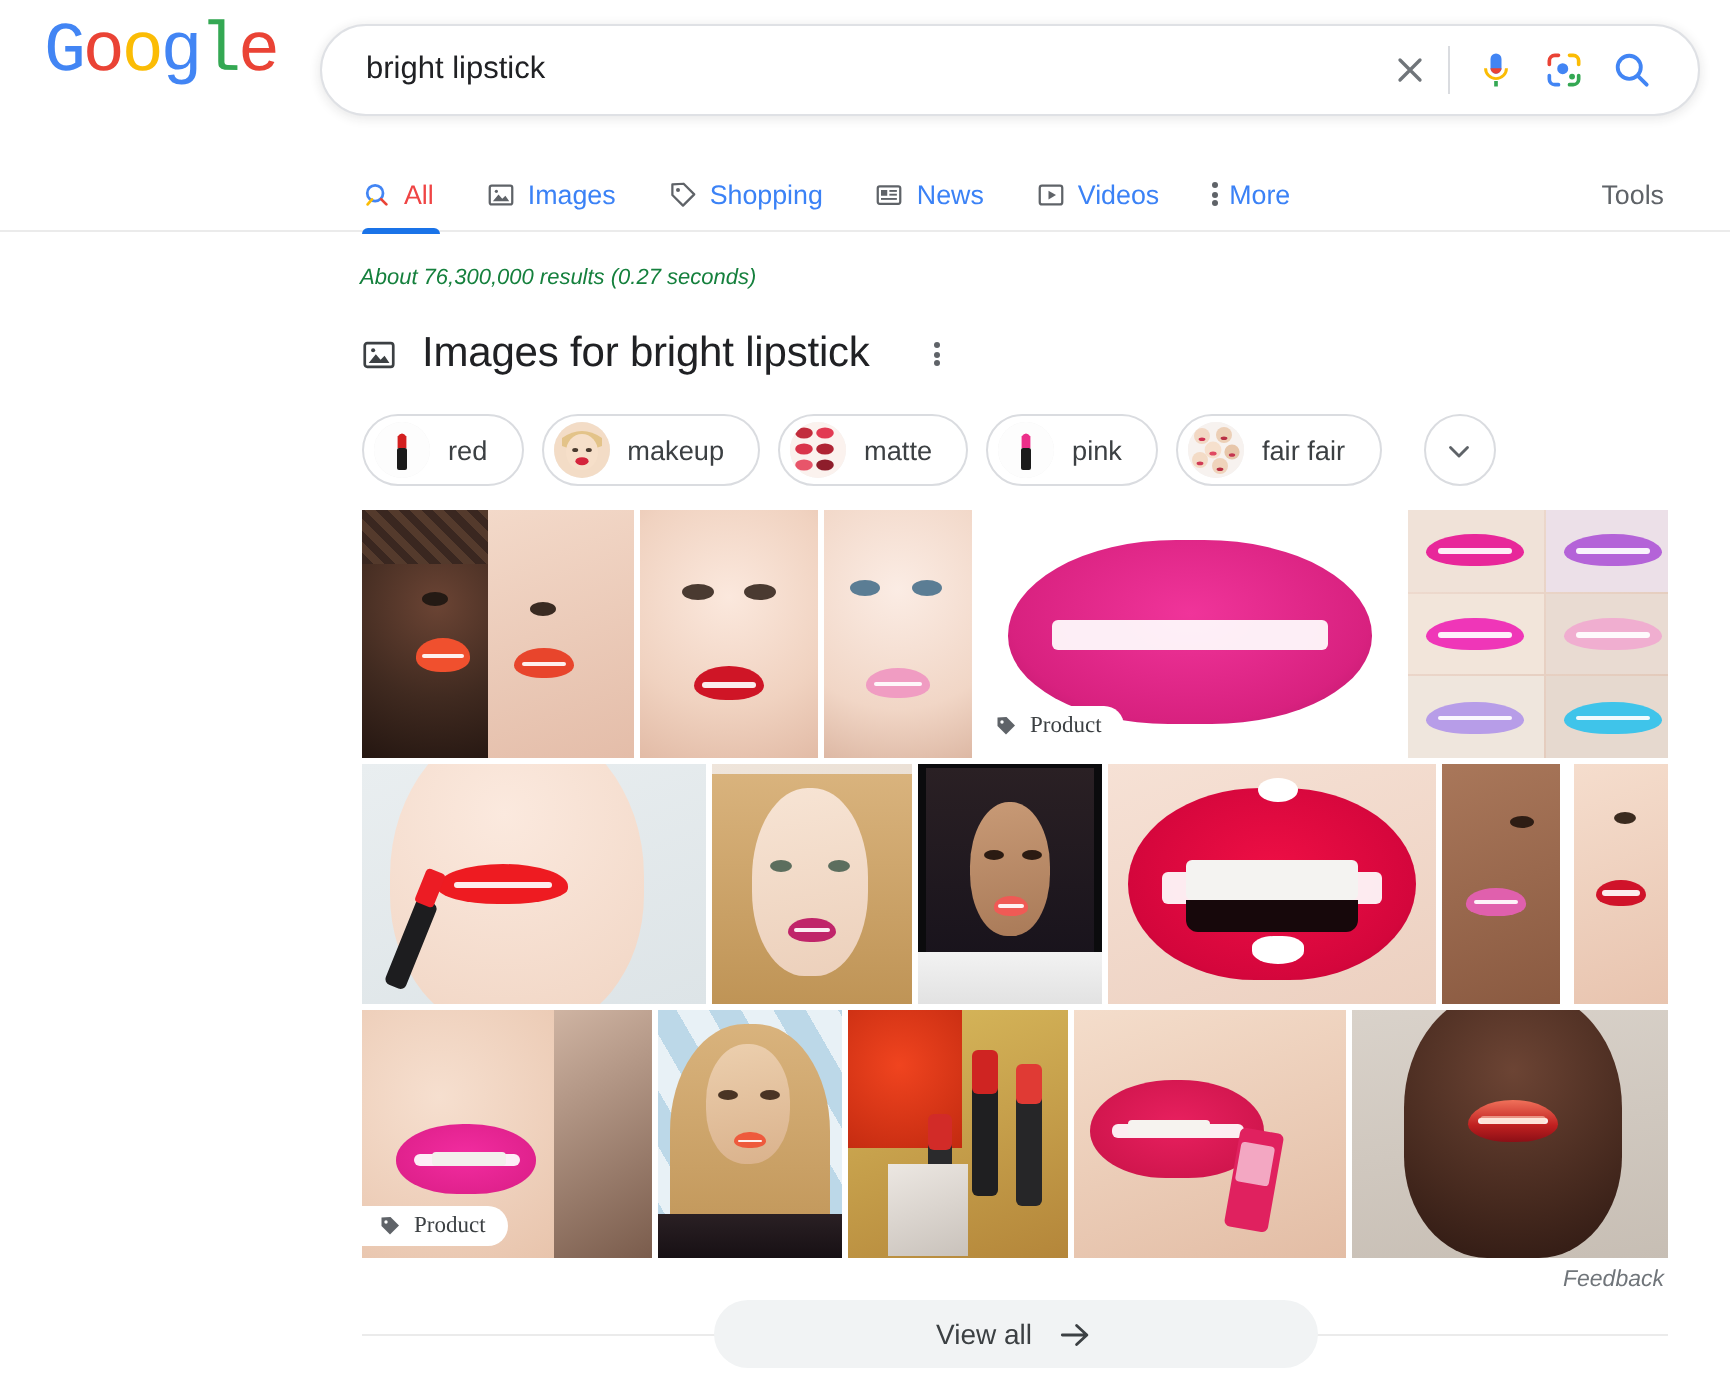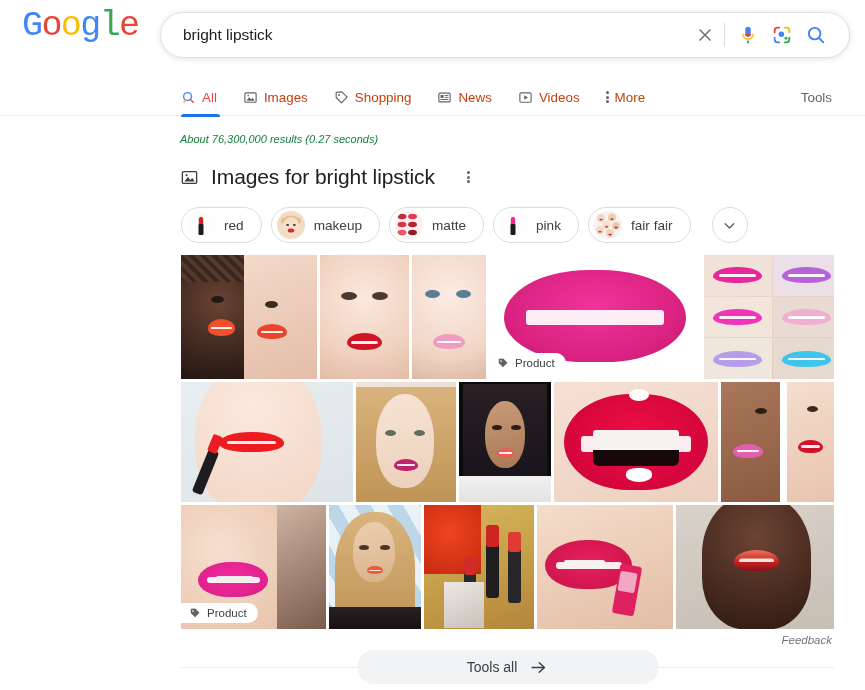--- a/index.html
+++ b/index.html
@@ -77,21 +77,21 @@
     align-items: center;
     height: 38px;
     gap: 0px;
   }
   .tab {
     display: flex; align-items: center;
     gap: 6px;
     height: 38px;
     padding: 0 13px;
     font-size: 13.4px;
-    color: #c2410c;
+    color: #3b82f6;
     cursor: pointer;
     position: relative;
     white-space: nowrap;
   }
   .tab:first-child { padding-left: 3px; }
   .tab.active { color: #ef4444; }
   .tab.active::after {
     content: "";
     position: absolute;
     left: 3px; right: 10px; bottom: -1px;
@@ -193,20 +193,21 @@
     display: flex;
     gap: 3px;
     margin-bottom: 3px;
     overflow: hidden;
   }
   .cell {
     position: relative;
     overflow: hidden;
     flex: none;
     cursor: pointer;
+    font-family: Liberation Serif, serif;
   }
   .cell > .art { position: absolute; inset: 0; }
 
   .badge {
     position: absolute;
     left: 0; bottom: 6px;
     display: flex; align-items: center;
     gap: 6px;
     background: #fff;
     border-radius: 0 12px 12px 0;
@@ -664,18 +665,18 @@
       <div class="lips" style="left:36%;top:36%;width:28%;height:17%;background:linear-gradient(180deg,#f0715a,#c02020 60%,#8c0f16)"></div>
       <div style="position:absolute;left:40%;top:43%;width:20%;height:3%;background:rgba(255,220,200,.55);border-radius:2px"></div>
     </div>
   </div>
 </div>
 
 <div class="feedback">Feedback</div>
 
 <div class="viewall-wrap">
   <div class="viewall">
-    <span>Tools all</span>
+    <span>View all</span>
     <svg width="19" height="19" viewBox="0 0 24 24">
       <path d="M4 12 H19 M13 6 L19.5 12 L13 18" stroke="#3c4043" stroke-width="1.8" fill="none" stroke-linecap="round" stroke-linejoin="round"></path>
     </svg>
   </div>
 </div>
 
 </body></html>

